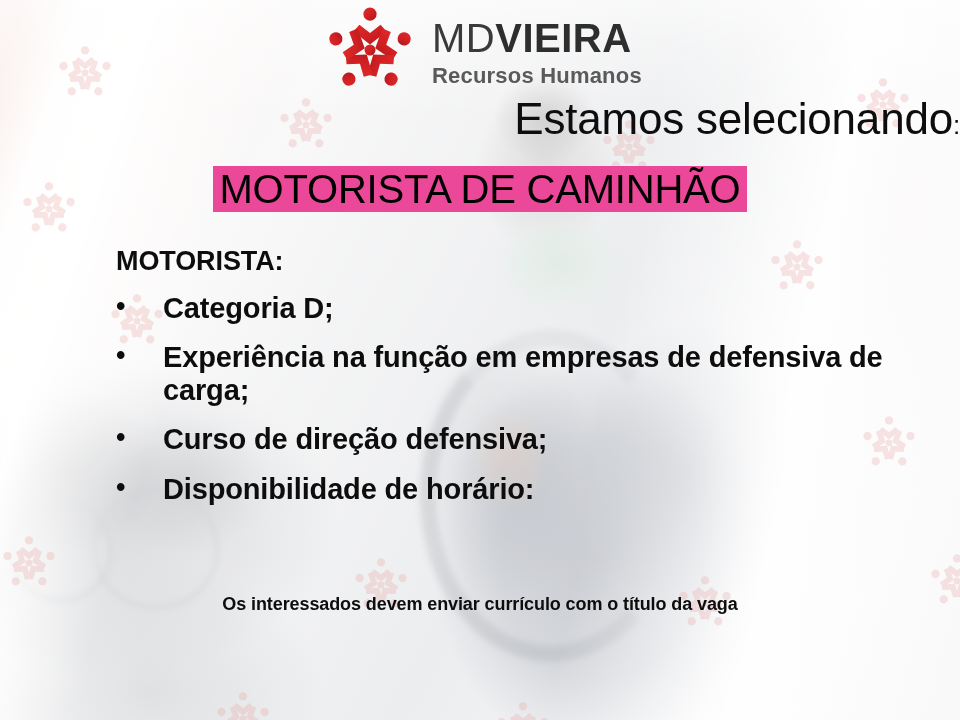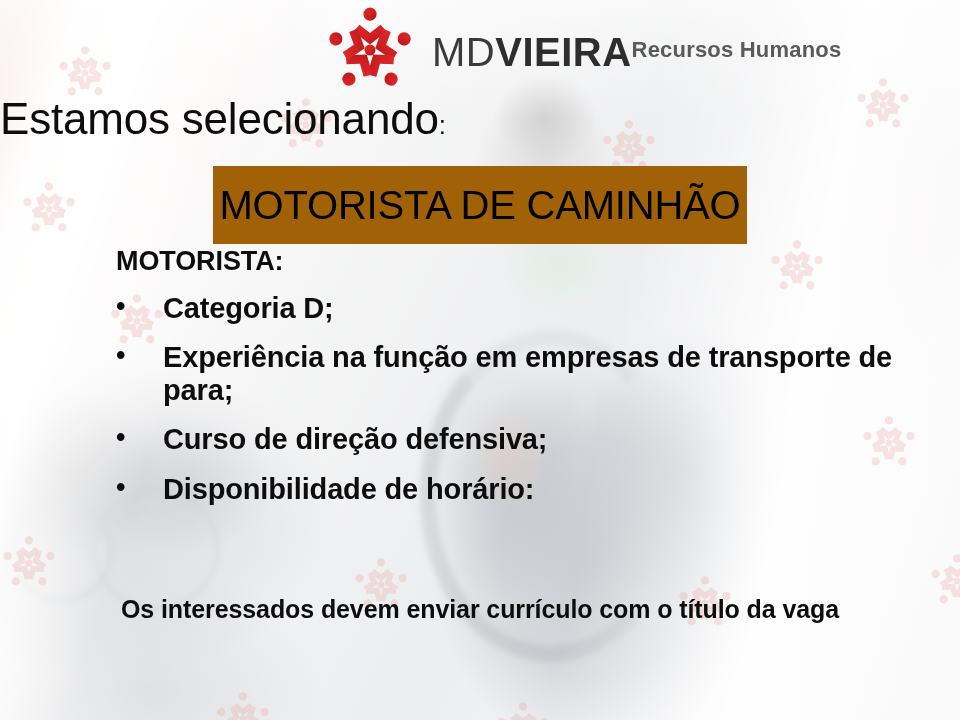--- a/index.html
+++ b/index.html
@@ -129,21 +129,21 @@
 
   
   .logo {
     position: absolute;
     left: 322px; top: 4px;
     display: flex;
     align-items: center;
     gap: 14px;
   }
   .logo-mark { width: 96px; height: 92px; }
-  .logo-text { display: flex; flex-direction: row; line-height: 1; padding-top: 4px; }
+  .logo-text { display: flex; flex-direction: column; line-height: 1; padding-top: 4px; }
   .logo-name {
     font-size: 40px;
     letter-spacing: 0.5px;
     color: #3a3a3a;
     font-weight: 300;
     white-space: nowrap;
   }
   .logo-name b { font-weight: 700; color: #2e2e2e; }
   .logo-sub {
     font-size: 22px;
@@ -152,44 +152,44 @@
     margin-top: 7px;
     letter-spacing: 0.2px;
     white-space: nowrap;
   }
 
   
   .headline {
     position: absolute;
     left: 0; right: 0;
     top: 96px;
-    text-align: left;
+    text-align: right;
     font-size: 44px;
     color: #0d0d0d;
     font-weight: 400;
     letter-spacing: -0.2px;
     line-height: 1.05;
     white-space: nowrap;
   }
   .headline .colon { font-size: 26px; }
 
   .role-wrap {
     position: absolute;
     left: 0; right: 0;
     top: 166px;
     text-align: center;
   }
   .role {
     display: inline-block;
-    background: #a16207;
+    background: #ec4899;
     color: #000000;
     font-size: 40px;
     font-weight: 400;
     line-height: 46px;
-    padding: 16px 6px;
+    padding: 0 6px;
     letter-spacing: -0.2px;
     white-space: nowrap;
   }
 
   
   .req-title {
     position: absolute;
     left: 116px; top: 246px;
     font-size: 27px;
     font-weight: 700;
@@ -222,21 +222,21 @@
     line-height: 1.12;
     color: #0d0d0d;
   }
 
   
   .footer {
     position: absolute;
     left: 0; right: 0;
     top: 592px;
     text-align: center;
-    font-size: 25px;
+    font-size: 18px;
     font-weight: 700;
     color: #0d0d0d;
     line-height: 1.42;
     letter-spacing: -0.1px;
   }
   .footer .mail {
     color: #1f4e9c;
     text-decoration: underline;
     text-underline-offset: 3px;
   }
@@ -657,21 +657,21 @@
 
   <div class="headline"><span>Estamos selecionando</span><span class="colon">:</span></div>
 
   <div class="role-wrap">
     <span class="role">MOTORISTA DE CAMINHÃO</span>
   </div>
 
   <div class="req-title">MOTORISTA:</div>
   <ul class="bullets" id="req-list">
       <li>Categoria D;</li>
-      <li>Experiência na função em empresas de transporte de para;</li>
+      <li>Experiência na função em empresas de defensiva de carga;</li>
       <li>Curso de direção defensiva;</li>
       <li>Disponibilidade de horário:</li>
     </ul>
 
   <div class="footer">
     <div>Os interessados devem enviar currículo com o título da vaga</div>
   </div>
 
 </div>
 

